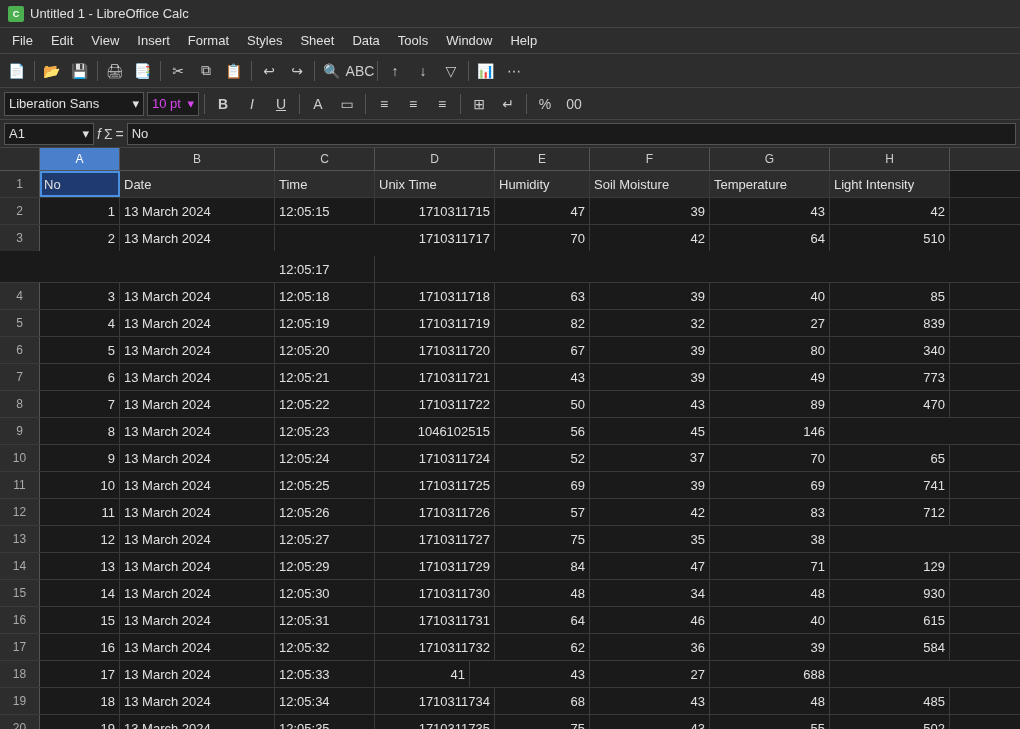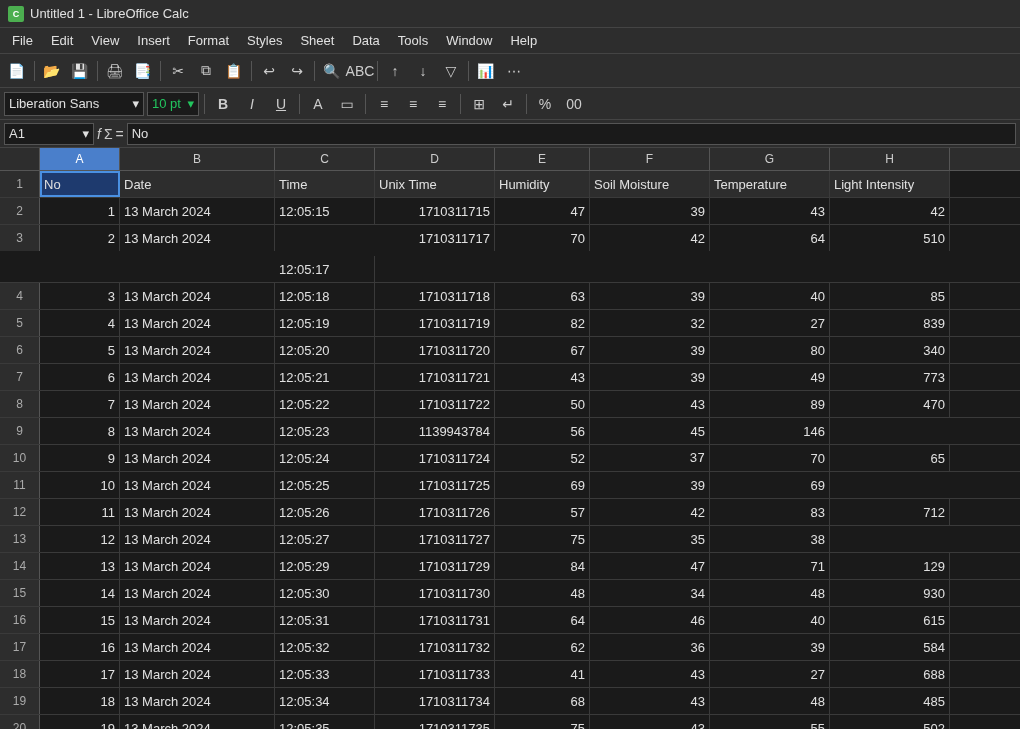--- a/index.html
+++ b/index.html
@@ -71,21 +71,21 @@
       color: #e0e0e0;
       padding: 0 4px;
       font-size: 13px;
       display: flex; align-items: center; justify-content: space-between;
       cursor: pointer;
     }
     .font-size-box {
       width: 52px; height: 24px;
       background: #1a1a1a;
       border: 1px solid #555;
-      color: #22c55e;
+      color: #d946ef;
       padding: 0 4px;
       font-size: 13px;
       display: flex; align-items: center; justify-content: space-between;
       cursor: pointer;
     }
     .fmt-btn {
       width: 26px; height: 26px;
       display: flex; align-items: center; justify-content: center;
       border-radius: 3px;
       cursor: pointer;
@@ -431,21 +431,21 @@
         <div class="cell cell-e" style="justify-content: flex-end;">50</div>
         <div class="cell cell-f" style="justify-content: flex-end;">43</div>
         <div class="cell cell-g" style="justify-content: flex-end;">89</div>
         <div class="cell cell-h" style="justify-content: flex-end;">470</div>
       </div>
       <div class="data-row">
         <div class="row-num">9</div>
         <div class="cell cell-a" style="justify-content: flex-end;">8</div>
         <div class="cell cell-b" style="justify-content: flex-start;">13 March 2024</div>
         <div class="cell cell-c" style="justify-content: flex-start;">12:05:23</div>
-        <div class="cell cell-d" style="justify-content: flex-end;">1139943784</div>
+        <div class="cell cell-d" style="justify-content: flex-end;">1046102515</div>
         <div class="cell cell-e" style="justify-content: flex-end;">56</div>
         <div class="cell cell-f" style="justify-content: flex-end;">45</div>
         <div class="cell cell-h" style="justify-content: flex-end;">146</div>
       </div>
       <div class="data-row">
         <div class="row-num">10</div>
         <div class="cell cell-a" style="justify-content: flex-end;">9</div>
         <div class="cell cell-b" style="justify-content: flex-start;">13 March 2024</div>
         <div class="cell cell-c" style="justify-content: flex-start;">12:05:24</div>
         <div class="cell cell-d" style="justify-content: flex-end;">1710311724</div>
@@ -456,20 +456,21 @@
       </div>
       <div class="data-row">
         <div class="row-num">11</div>
         <div class="cell cell-a" style="justify-content: flex-end;">10</div>
         <div class="cell cell-b" style="justify-content: flex-start;">13 March 2024</div>
         <div class="cell cell-c" style="justify-content: flex-start;">12:05:25</div>
         <div class="cell cell-d" style="justify-content: flex-end;">1710311725</div>
         <div class="cell cell-e" style="justify-content: flex-end;">69</div>
         <div class="cell cell-f" style="justify-content: flex-end;">39</div>
         <div class="cell cell-g" style="justify-content: flex-end;">69</div>
+        <div class="cell cell-h" style="justify-content: flex-end;">741</div>
       </div>
       <div class="data-row">
         <div class="row-num">12</div>
         <div class="cell cell-a" style="justify-content: flex-end;">11</div>
         <div class="cell cell-b" style="justify-content: flex-start;">13 March 2024</div>
         <div class="cell cell-c" style="justify-content: flex-start;">12:05:26</div>
         <div class="cell cell-d" style="justify-content: flex-end;">1710311726</div>
         <div class="cell cell-e" style="justify-content: flex-end;">57</div>
         <div class="cell cell-f" style="justify-content: flex-end;">42</div>
         <div class="cell cell-g" style="justify-content: flex-end;">83</div>
@@ -527,21 +528,20 @@
         <div class="cell cell-e" style="justify-content: flex-end;">62</div>
         <div class="cell cell-f" style="justify-content: flex-end;">36</div>
         <div class="cell cell-g" style="justify-content: flex-end;">39</div>
         <div class="cell cell-h" style="justify-content: flex-end;">584</div>
       </div>
       <div class="data-row">
         <div class="row-num">18</div>
         <div class="cell cell-a" style="justify-content: flex-end;">17</div>
         <div class="cell cell-b" style="justify-content: flex-start;">13 March 2024</div>
         <div class="cell cell-c" style="justify-content: flex-start;">12:05:33</div>
-        <div class="cell cell-d" style="justify-content: flex-end;">1710311733</div>
         <div class="cell cell-e" style="justify-content: flex-end;">41</div>
         <div class="cell cell-f" style="justify-content: flex-end;">43</div>
         <div class="cell cell-g" style="justify-content: flex-end;">27</div>
         <div class="cell cell-h" style="justify-content: flex-end;">688</div>
       </div>
       <div class="data-row">
         <div class="row-num">19</div>
         <div class="cell cell-a" style="justify-content: flex-end;">18</div>
         <div class="cell cell-b" style="justify-content: flex-start;">13 March 2024</div>
         <div class="cell cell-c" style="justify-content: flex-start;">12:05:34</div>

